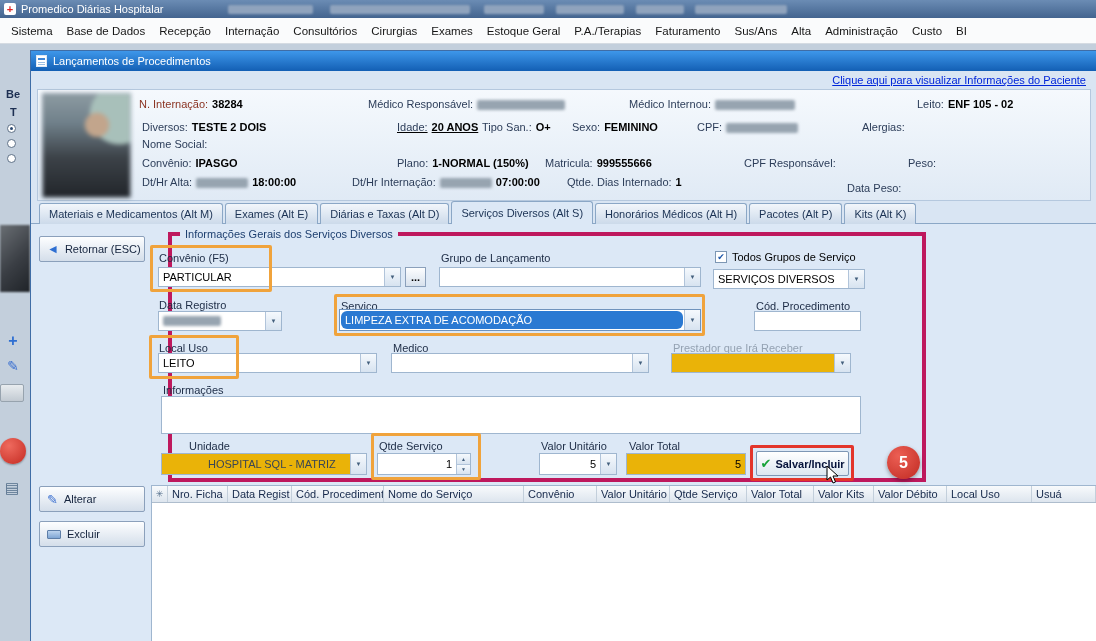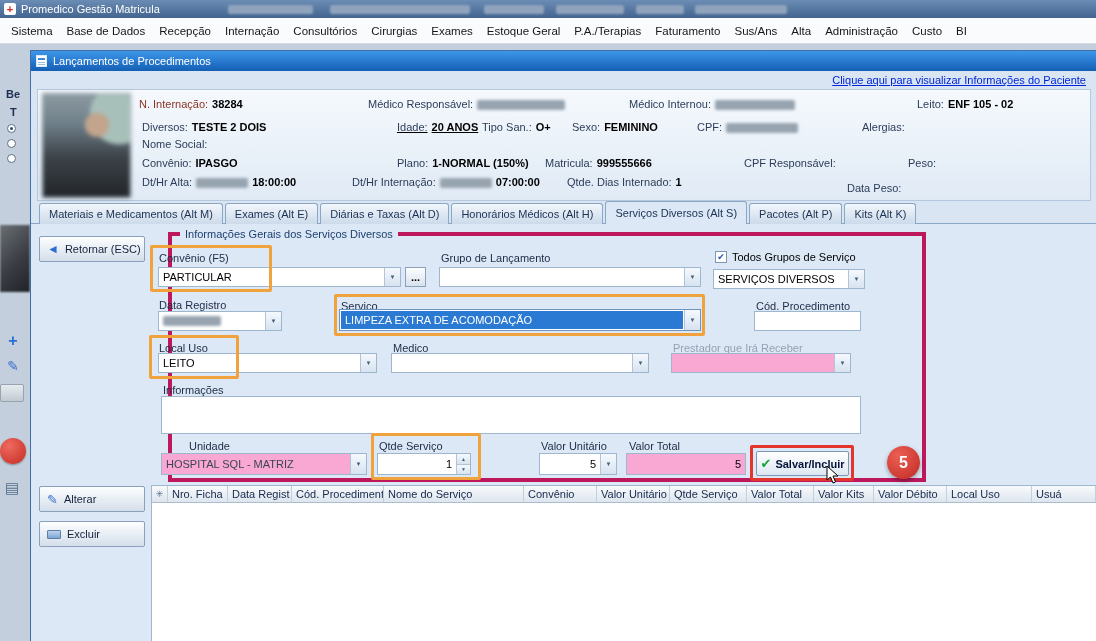--- a/index.html
+++ b/index.html
@@ -66,26 +66,26 @@
     background:linear-gradient(180deg,#fdfeff,#d4deea);border:1px solid #8ba0bb;border-radius:2px;
     display:flex;align-items:center;gap:6px;padding-left:7px;color:#14233d;}
   .side-btn .ic-back{color:#2e6fd2;font-size:12px;}
   .side-btn .ic-pencil{color:#3a6fd0;font-size:13px;}
   .ic-eraser{width:14px;height:9px;background:linear-gradient(180deg,#bcd3ee,#7fa6d4);border:1px solid #5d7ea8;border-radius:1px;}
   .groupbox{position:absolute;left:137px;top:8px;width:758px;height:250px;border:4px solid #be185d;}
   .groupbox .legend{position:absolute;left:8px;top:-8px;background:#dce8f6;padding:0 5px;color:#1d3f6f;}
   .flabel{position:absolute;color:#1c2b45;white-space:nowrap;}
   .flabel.dis{color:#94a2b2;}
   .input,.dd{position:absolute;background:#fff;border:1px solid #9fb6cf;height:20px;display:flex;align-items:stretch;font-size:11px;}
-  .dd .val{flex:1;display:flex;align-items:center;padding-left:4px;overflow:hidden;white-space:nowrap;}
+  .dd .val{flex:1;display:flex;align-items:center;padding-left:4px;overflow:hidden;white-space:nowrap;border-radius:6px;}
   .dd .btn{width:16px;background:linear-gradient(180deg,#f5f9fd,#d7e3f0);border-left:1px solid #b1c4da;
     display:flex;align-items:center;justify-content:center;font-size:6px;color:#44607e;}
   .dd.sel{border-color:#6f93bd;}
   .dd.sel .val{background:#2a79d2;color:#fff;margin:1px;padding-left:4px;}
-  .dd.dis{background:#f9a8d4;}
+  .dd.dis{background:#eab308;padding-left:42px;}
   .dd.dis .val{color:#7d8b9a;}
   .mini-btn{position:absolute;height:20px;background:linear-gradient(180deg,#fdfeff,#d7e1ed);
     border:1px solid #8ba0bb;display:flex;align-items:center;justify-content:center;font-weight:bold;}
   .cb-row{position:absolute;display:flex;align-items:center;gap:5px;}
   .cb{width:12px;height:12px;background:#fff;border:1px solid #7d97b4;display:flex;align-items:center;justify-content:center;
     font-size:9px;color:#1a54a8;line-height:1;}
   .ta{position:absolute;background:#fff;border:1px solid #9fb6cf;}
   .numval{flex:1;display:flex;align-items:center;justify-content:flex-end;padding-right:4px;}
   .spin{width:14px;display:flex;flex-direction:column;border-left:1px solid #b1c4da;}
   .spin span{flex:1;display:flex;align-items:center;justify-content:center;font-size:5px;color:#44607e;
@@ -108,21 +108,21 @@
     overflow:hidden;white-space:nowrap;flex:none;}
   .gh.icon{justify-content:center;padding-left:0;color:#55708c;font-size:9px;}
 </style>
 </head>
 <body>
 
 <div class="screen">
 
   <div class="titlebar">
     <span class="app-icon">+</span>
-    <span>Promedico Gestão Matricula</span>
+    <span>Promedico Diárias Hospitalar</span>
     <div class="tb-redact" style="left:228px;width:85px;"></div>
     <div class="tb-redact" style="left:330px;width:140px;"></div>
     <div class="tb-redact" style="left:484px;width:60px;"></div>
     <div class="tb-redact" style="left:556px;width:68px;"></div>
     <div class="tb-redact" style="left:636px;width:48px;"></div>
     <div class="tb-redact" style="left:695px;width:92px;"></div>
   </div>
 
   <div class="menubar">
     <span class="menu-item">Sistema</span>
@@ -228,22 +228,22 @@
       </div>
       <div class="pf" style="left:809px;top:92px;">
         <span class="lbl">Data Peso:</span>
       </div>
     </div>
 
     <div class="tabs">
       <div class="tab">Materiais e Medicamentos (Alt M)</div>
       <div class="tab">Exames (Alt E)</div>
       <div class="tab">Diárias e Taxas (Alt D)</div>
+      <div class="tab active">Serviços Diversos (Alt S)</div>
       <div class="tab">Honorários Médicos (Alt H)</div>
-      <div class="tab active">Serviços Diversos (Alt S)</div>
       <div class="tab">Pacotes (Alt P)</div>
       <div class="tab">Kits (Alt K)</div>
     </div>
 
     <div class="content">
 
       <div class="side-btn" style="top:12px;">
         <span class="ic-back">◄</span>
         <span>Retornar (ESC)</span>
       </div>

